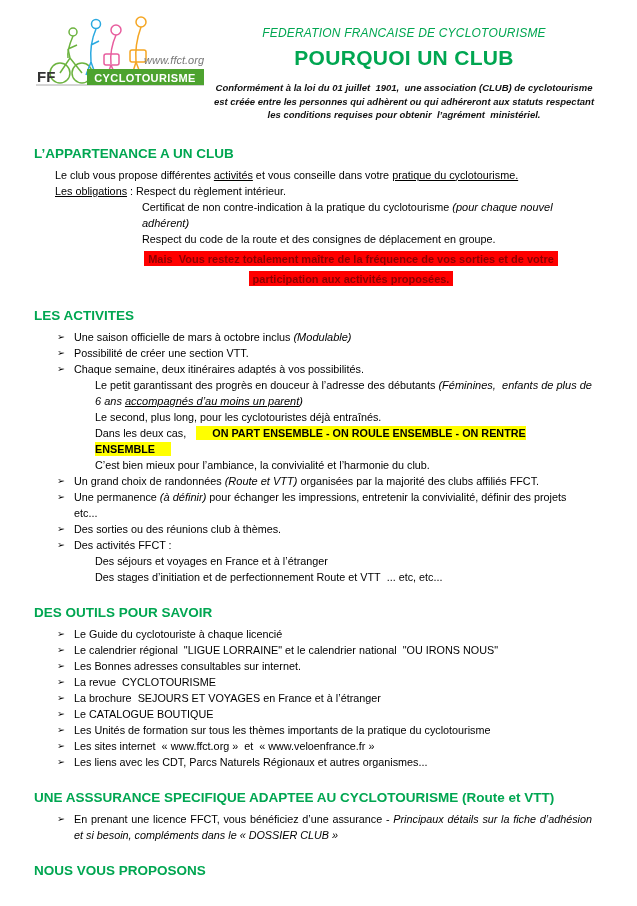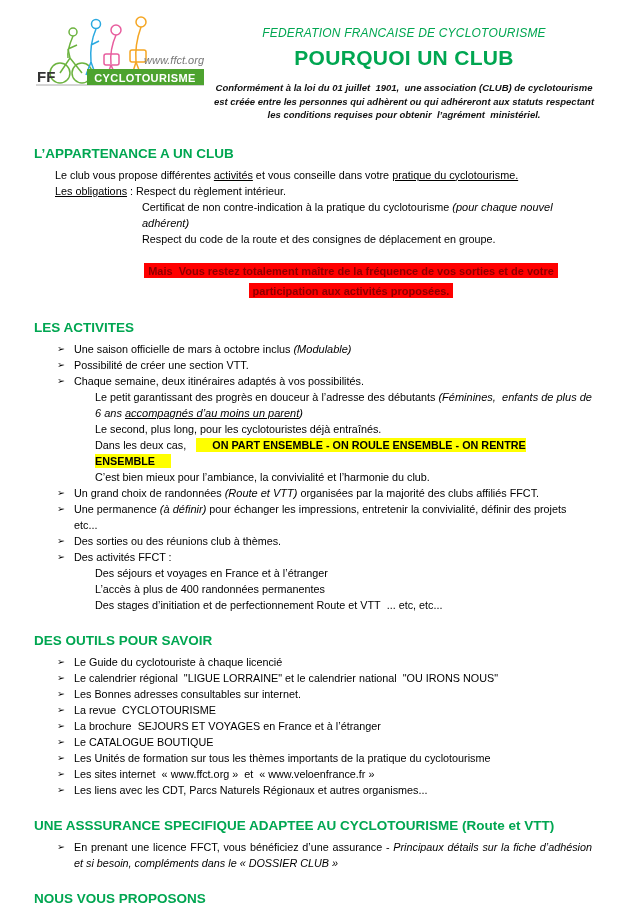--- a/index.html
+++ b/index.html
@@ -26,21 +26,21 @@
   .ind1{margin-left:21px;}
   .ind3{margin-left:108px;}
   .li{position:relative;padding-left:40px;}
   .ar{position:absolute;left:23px;top:0;font-size:9.5px;}
   .sub{margin-left:61px;}
   .just{text-align:justify;width:497px;}
   .it{font-style:italic;}
   .sm{font-size:11px;font-style:italic;}
   .u{text-decoration:underline;text-align:right;}
   .bd{font-weight:normal;}
-  .banner-wrap{margin-left:88px;margin-top:14px;width:458px;text-align:center;line-height:18.5px;}
+  .banner-wrap{margin-left:88px;margin-top:2px;width:458px;text-align:center;line-height:18.5px;}
   .banner-text{background:var(--red);color:var(--redtext);font-weight:bold;font-size:11px;padding:1.5px 4px;
                -webkit-box-decoration-break:clone;box-decoration-break:clone;}
   .yhl{background:var(--yellow);font-weight:bold;padding:1px 16px;margin-left:10px;}
 </style>
 </head>
 <body>
 
 <div class="page">
 
   <div class="header">
@@ -102,21 +102,20 @@
     <p class="ln li"><span class="ar">➢</span><span>Chaque semaine, deux itinéraires adaptés à vos possibilités.</span></p>
     <p class="ln sub just"><span>Le petit garantissant des progrès en douceur à l’adresse des débutants </span><span class="sm">(Féminines,&nbsp; enfants de plus de 6 ans </span><span class="sm u">accompagnés d’au moins un parent</span><span class="sm">)</span></p>
     <p class="ln sub"><span>Le second, plus long, pour les cyclotouristes déjà entraînés.</span></p>
     <p class="ln sub"><span>Dans les deux cas,</span><span class="yhl">ON PART ENSEMBLE - ON ROULE ENSEMBLE - ON RENTRE ENSEMBLE</span></p>
     <p class="ln sub"><span>C’est bien mieux pour l’ambiance, la convivialité et l’harmonie du club.</span></p>
     <p class="ln li"><span class="ar">➢</span><span>Un grand choix de randonnées </span><span class="sm">(Route et VTT)</span><span> organisées par la majorité des clubs affiliés FFCT.</span></p>
     <p class="ln li"><span class="ar">➢</span><span>Une permanence </span><span class="sm">(à définir)</span><span> pour échanger les impressions, entretenir la convivialité, définir des projets etc...</span></p>
     <p class="ln li"><span class="ar">➢</span><span>Des sorties ou des réunions club à thèmes.</span></p>
     <p class="ln li"><span class="ar">➢</span><span>Des activités FFCT :</span></p>
     <p class="ln sub"><span>Des séjours et voyages en France et à l’étranger</span></p>
-    <p class="ln sub"><span>L’accès à plus de 400 randonnées permanentes</span></p>
     <p class="ln sub"><span>Des stages d’initiation et de perfectionnement Route et VTT&nbsp; ... etc, etc...</span></p>
 
     <h2 class="sec-h">DES OUTILS POUR SAVOIR</h2>
     <p class="ln li"><span class="ar">➢</span><span>Le </span><span class="bd">Guide du cyclotouriste</span><span> à chaque licencié</span></p>
     <p class="ln li"><span class="ar">➢</span><span>Le calendrier régional&nbsp; </span><span class="bd">"LIGUE LORRAINE"</span><span> et le calendrier national&nbsp; </span><span class="bd">"OU IRONS NOUS"</span></p>
     <p class="ln li"><span class="ar">➢</span><span>Les </span><span class="bd">Bonnes adresses</span><span> consultables sur internet.</span></p>
     <p class="ln li"><span class="ar">➢</span><span>La revue&nbsp; </span><span class="bd">CYCLOTOURISME</span></p>
     <p class="ln li"><span class="ar">➢</span><span>La brochure&nbsp; </span><span class="bd">SEJOURS ET VOYAGES</span><span> en France et à l’étranger</span></p>
     <p class="ln li"><span class="ar">➢</span><span>Le </span><span class="bd">CATALOGUE BOUTIQUE</span></p>
     <p class="ln li"><span class="ar">➢</span><span>Les </span><span class="bd">Unités de formation</span><span> sur tous les thèmes importants de la pratique du cyclotourisme</span></p>

